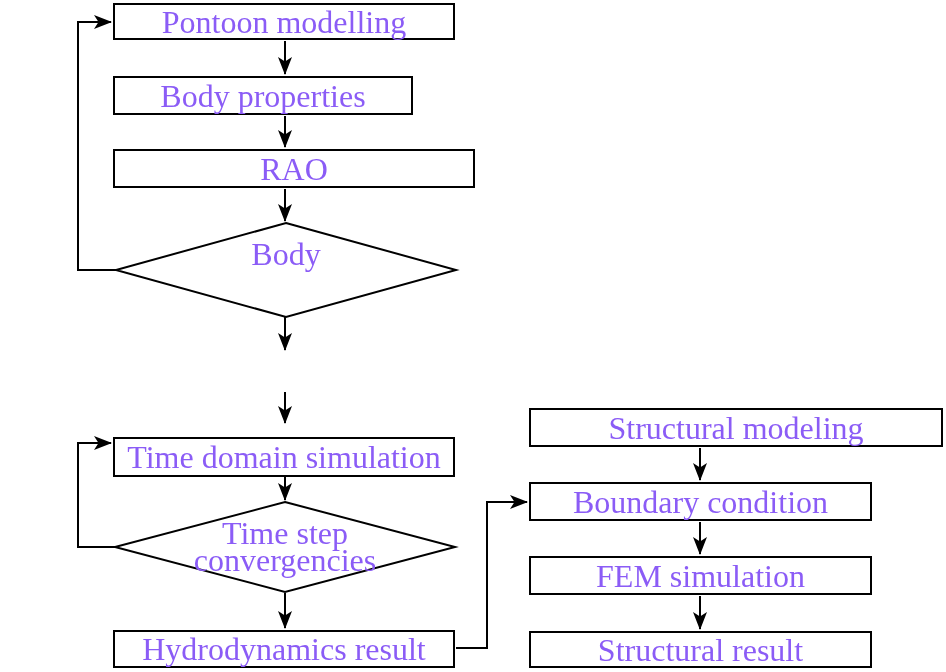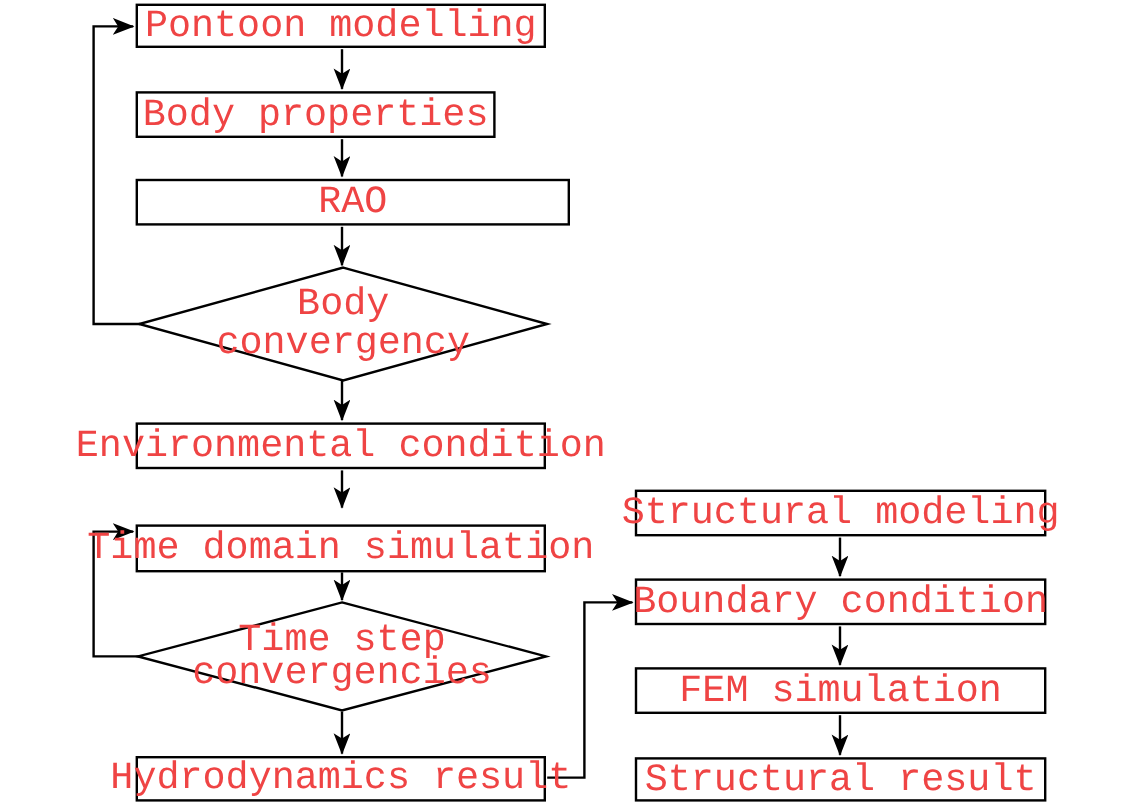--- a/index.html
+++ b/index.html
@@ -1,22 +1,22 @@
 <!DOCTYPE html>
 <html><head>
 <meta charset="utf-8">
 <style>
   html, body { margin: 0; padding: 0; background: #ffffff; }
   #canvas {
     position: relative;
     width: 946px;
     height: 672px;
     background: #ffffff;
-    font-family: Liberation Mono, monospace;
-    color: #ef4444;
+    font-family: Liberation Serif, serif;
+    color: #8b5cf6;
     overflow: hidden;
   }
   #connector-layer {
     position: absolute;
     left: 0; top: 0;
     width: 946px; height: 672px;
   }
   .node {
     position: absolute;
     box-sizing: border-box;
@@ -78,45 +78,41 @@
 
   <div class="node" style="left:113px; top:3px; width:342px; height:37px;">
     <span>Pontoon modelling</span>
   </div>
   <div class="node" style="left:113px; top:76px; width:300px; height:39px;">
     <span>Body properties</span>
   </div>
   <div class="node" style="left:113px; top:149px; width:362px; height:39px;">
     <span>RAO</span>
   </div>
-  <div class="node" style="left:113px; top:352px; width:342px; height:39px;">
-    <span>Environmental condition</span>
-  </div>
   <div class="node" style="left:113px; top:425px; width:342px; height:40px;margin-top:12px;">
     <span>Time domain simulation</span>
   </div>
   <div class="node" style="left:113px; top:630px; width:342px; height:38px;">
     <span>Hydrodynamics result</span>
   </div>
 
-  <div class="node" style="left:529px; top:408px; width:343px; height:39px;">
+  <div class="node" style="left:529px; top:408px; width:414px; height:39px;">
     <span>Structural modeling</span>
   </div>
   <div class="node" style="left:529px; top:482px; width:343px; height:39px;">
     <span>Boundary condition</span>
   </div>
   <div class="node" style="left:529px; top:556px; width:343px; height:39px;">
     <span>FEM simulation</span>
   </div>
   <div class="node" style="left:529px; top:631px; width:343px; height:37px;align-items:center;">
     <span>Structural result</span>
   </div>
 
   <div class="dlabel dlabel-mesh" style="left:136px; top:238px; width:300px;">
     <span class="l1">Body</span>
-    <span class="l2">convergency</span>
   </div>
   <div class="dlabel dlabel-timestep" style="left:135px; top:520px; width:300px;">
     <span class="l1">Time step</span>
     <span class="l2">convergencies</span>
   </div>
 
 </div>
 
 </body></html>

